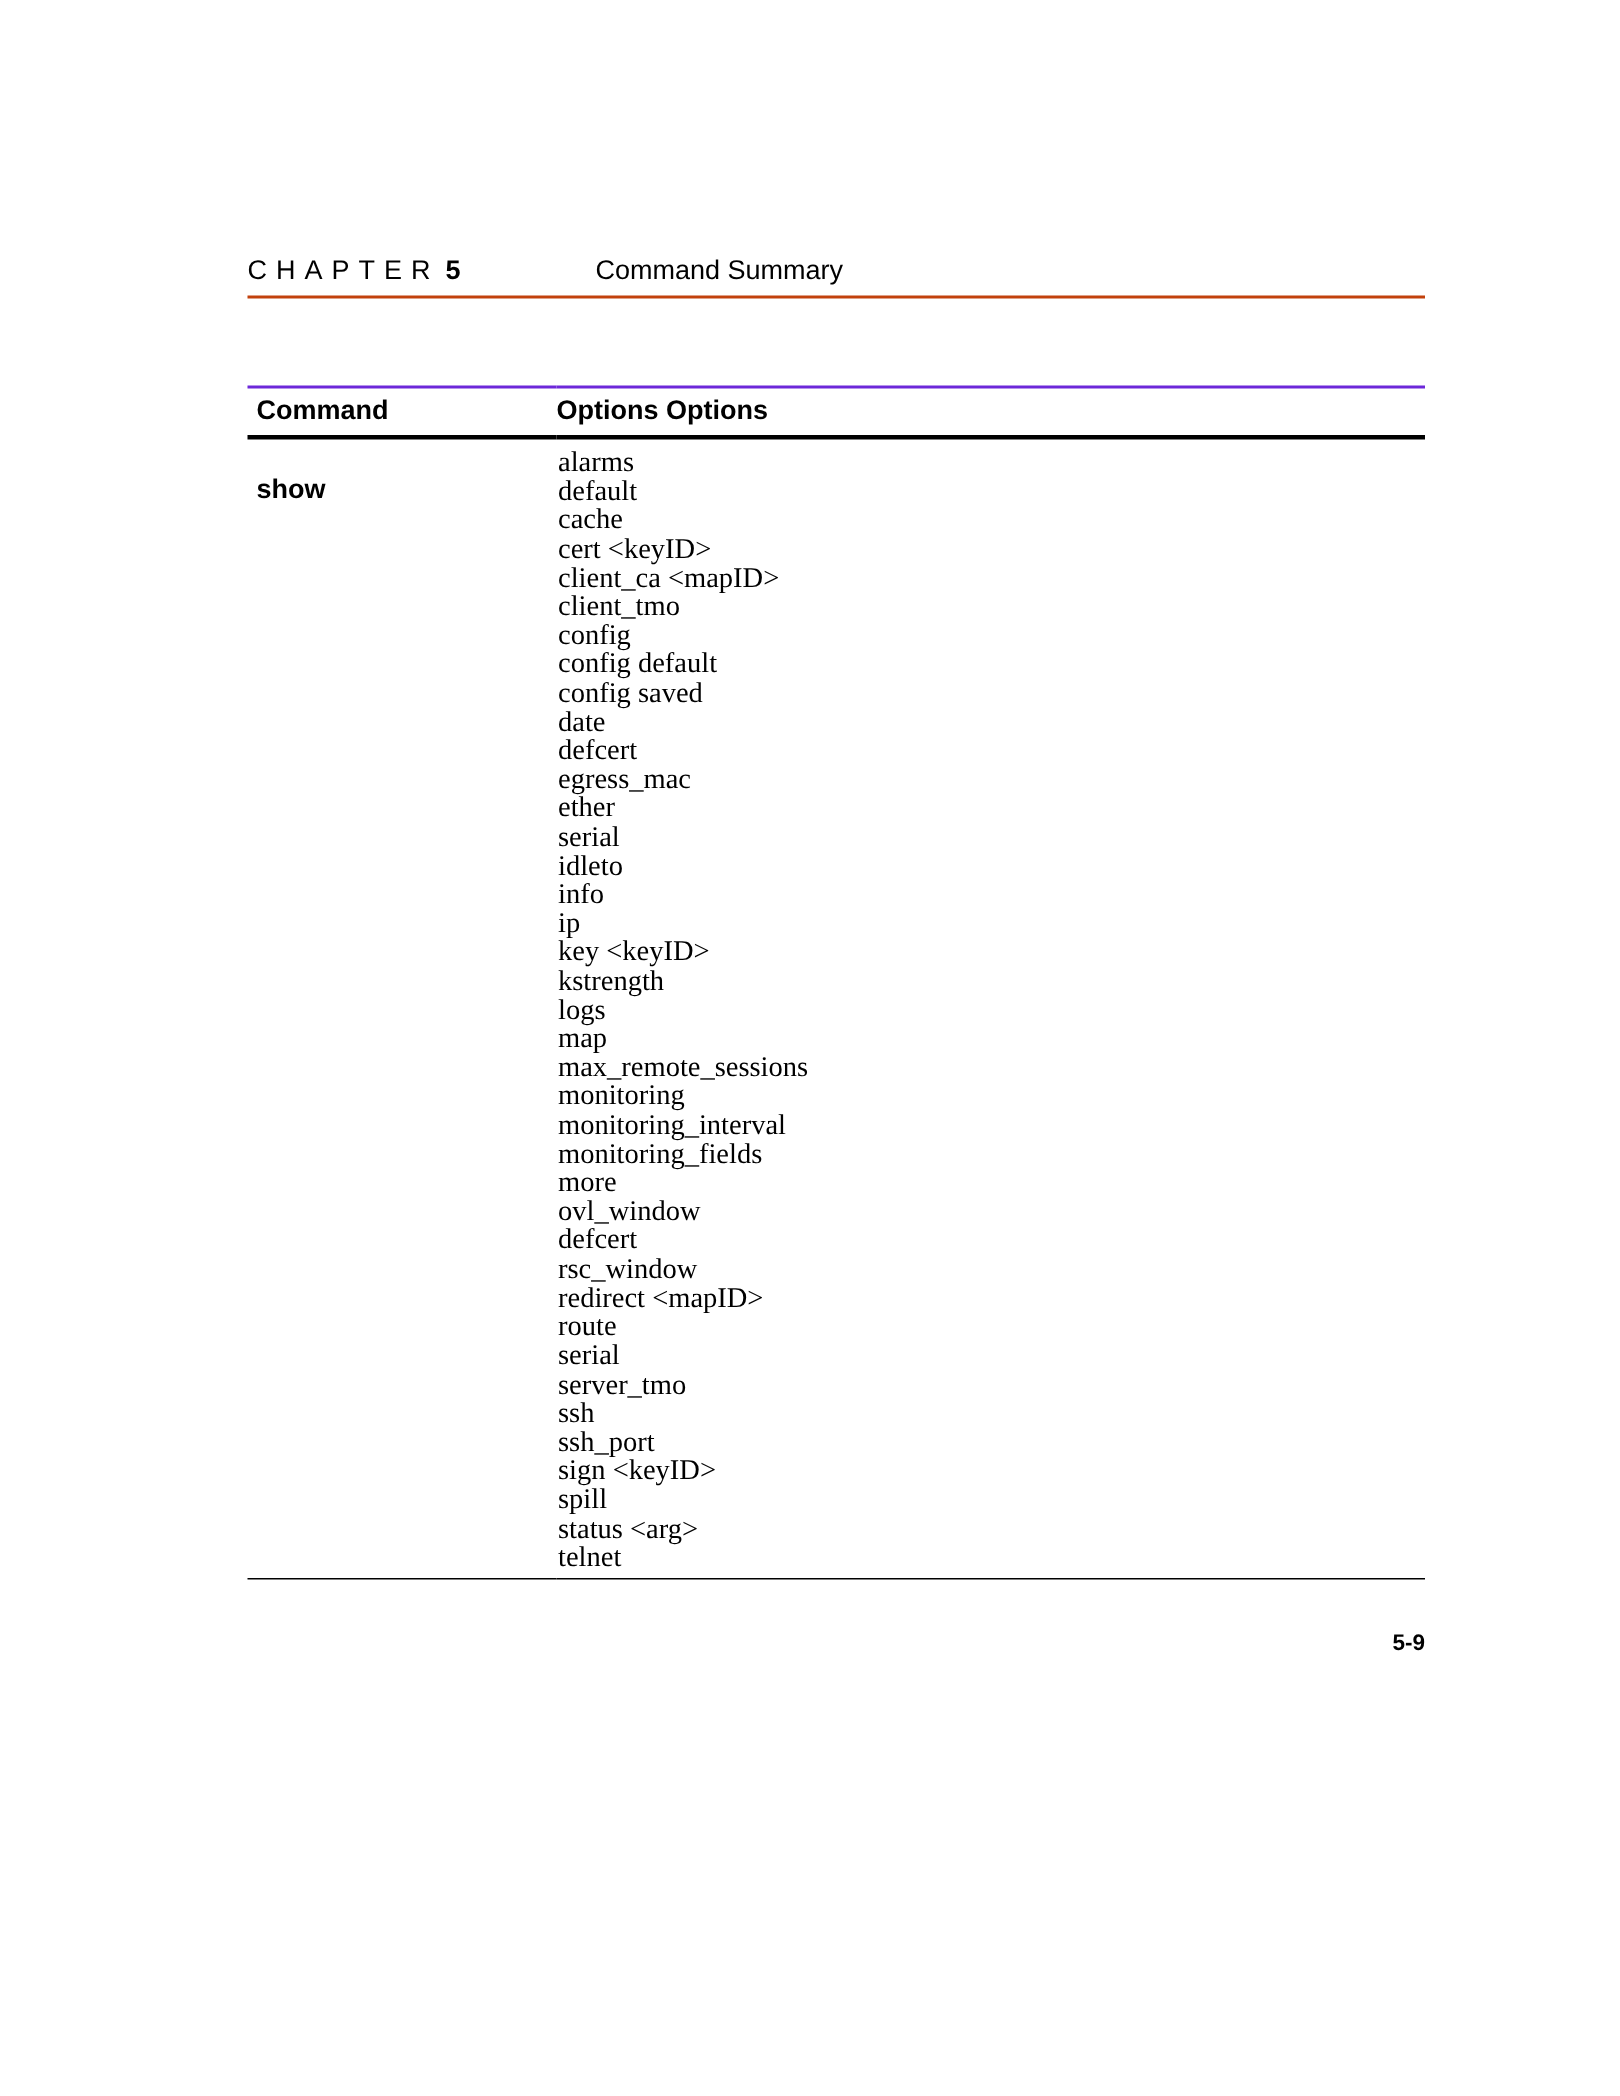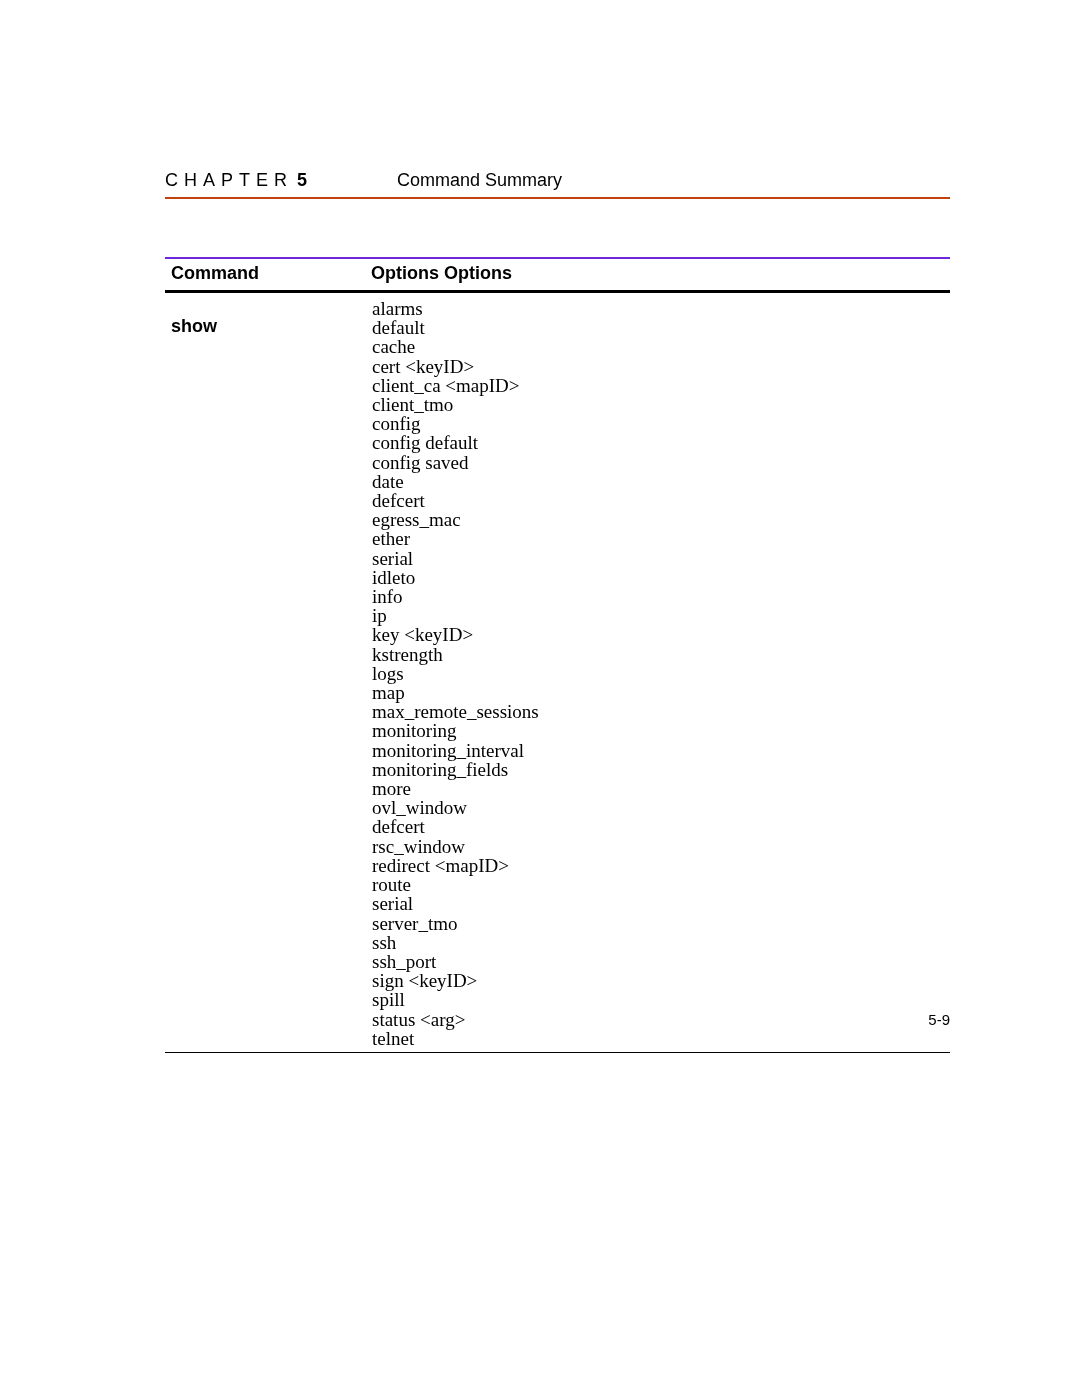--- a/index.html
+++ b/index.html
@@ -78,24 +78,24 @@
     font-family: "Times New Roman", Times, serif;
   }
   .opt-line {
     padding: 0;
     margin: 0 0 0 0;
     line-height: 19.2px;
   }
   .page-number {
     position: absolute;
     right: 130px;
-    top: 1011px;
+    top: 1087px;
     font-family: Arial, Helvetica, sans-serif;
     font-size: 15px;
-    font-weight: normal;
+    font-weight: bold;
   }
 </style>
 </head>
 <body>
 
 <div class="page">
 
   <div class="running-header">
     <span class="chapter">CHAPTER</span>
     <span class="chapter-num">5</span>

